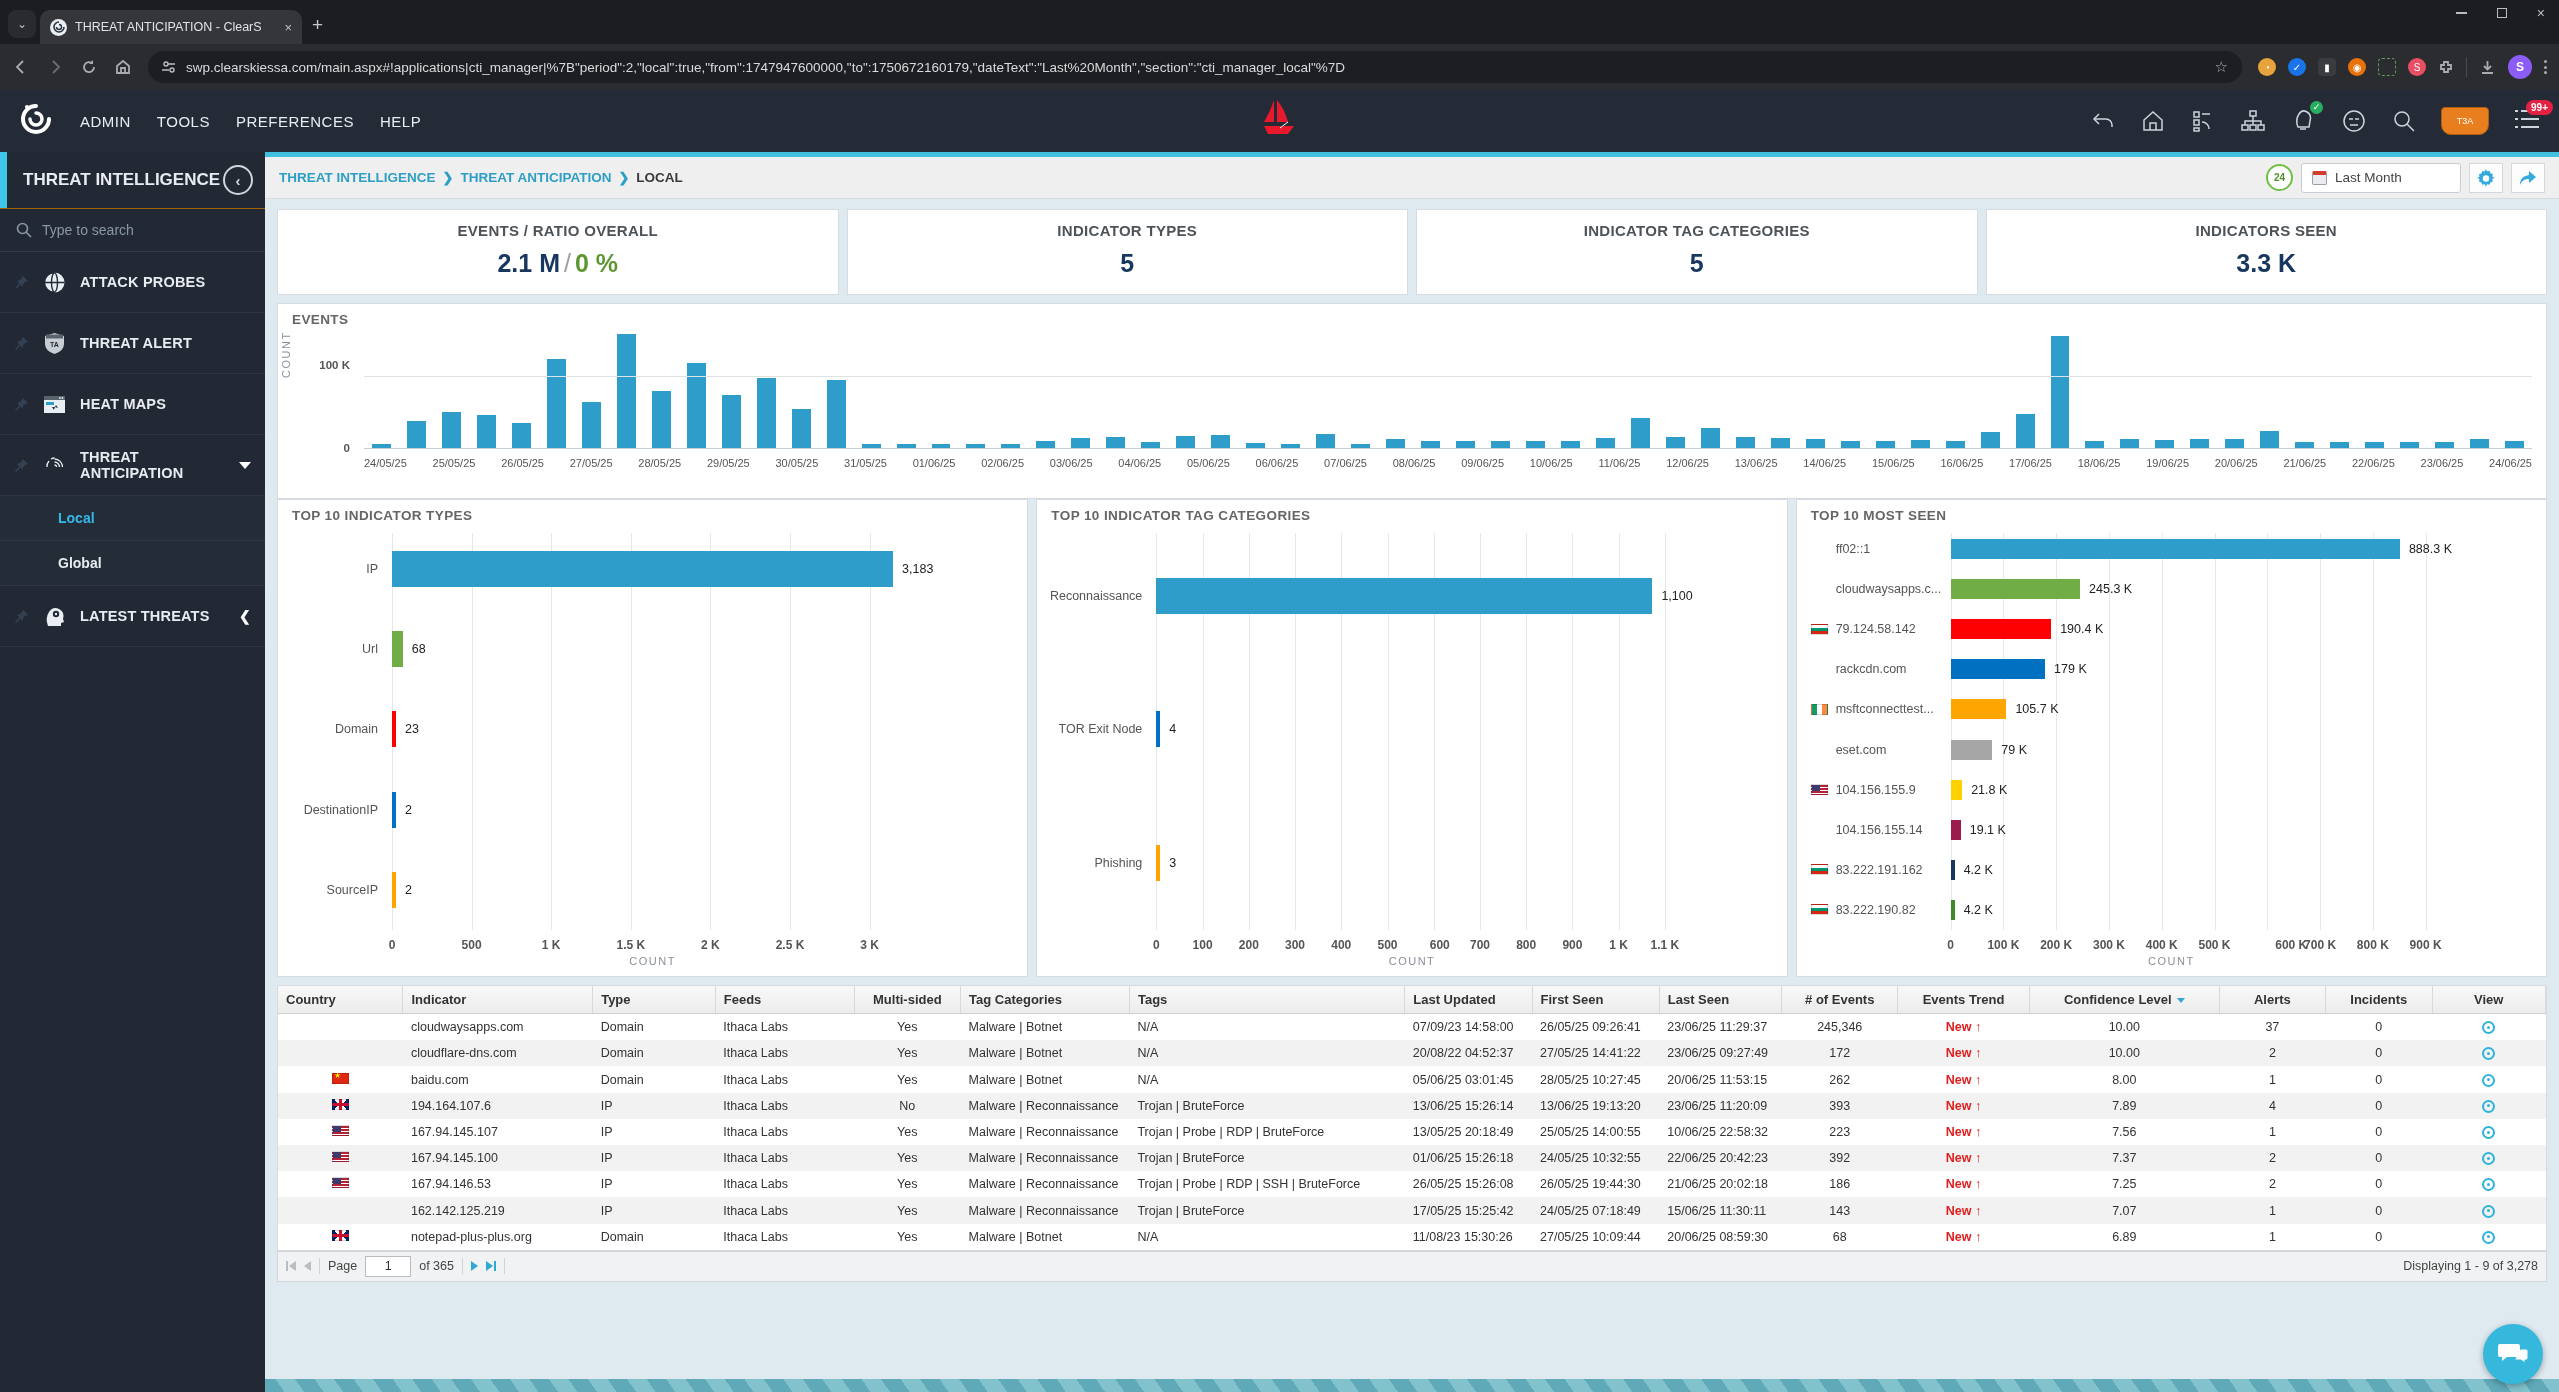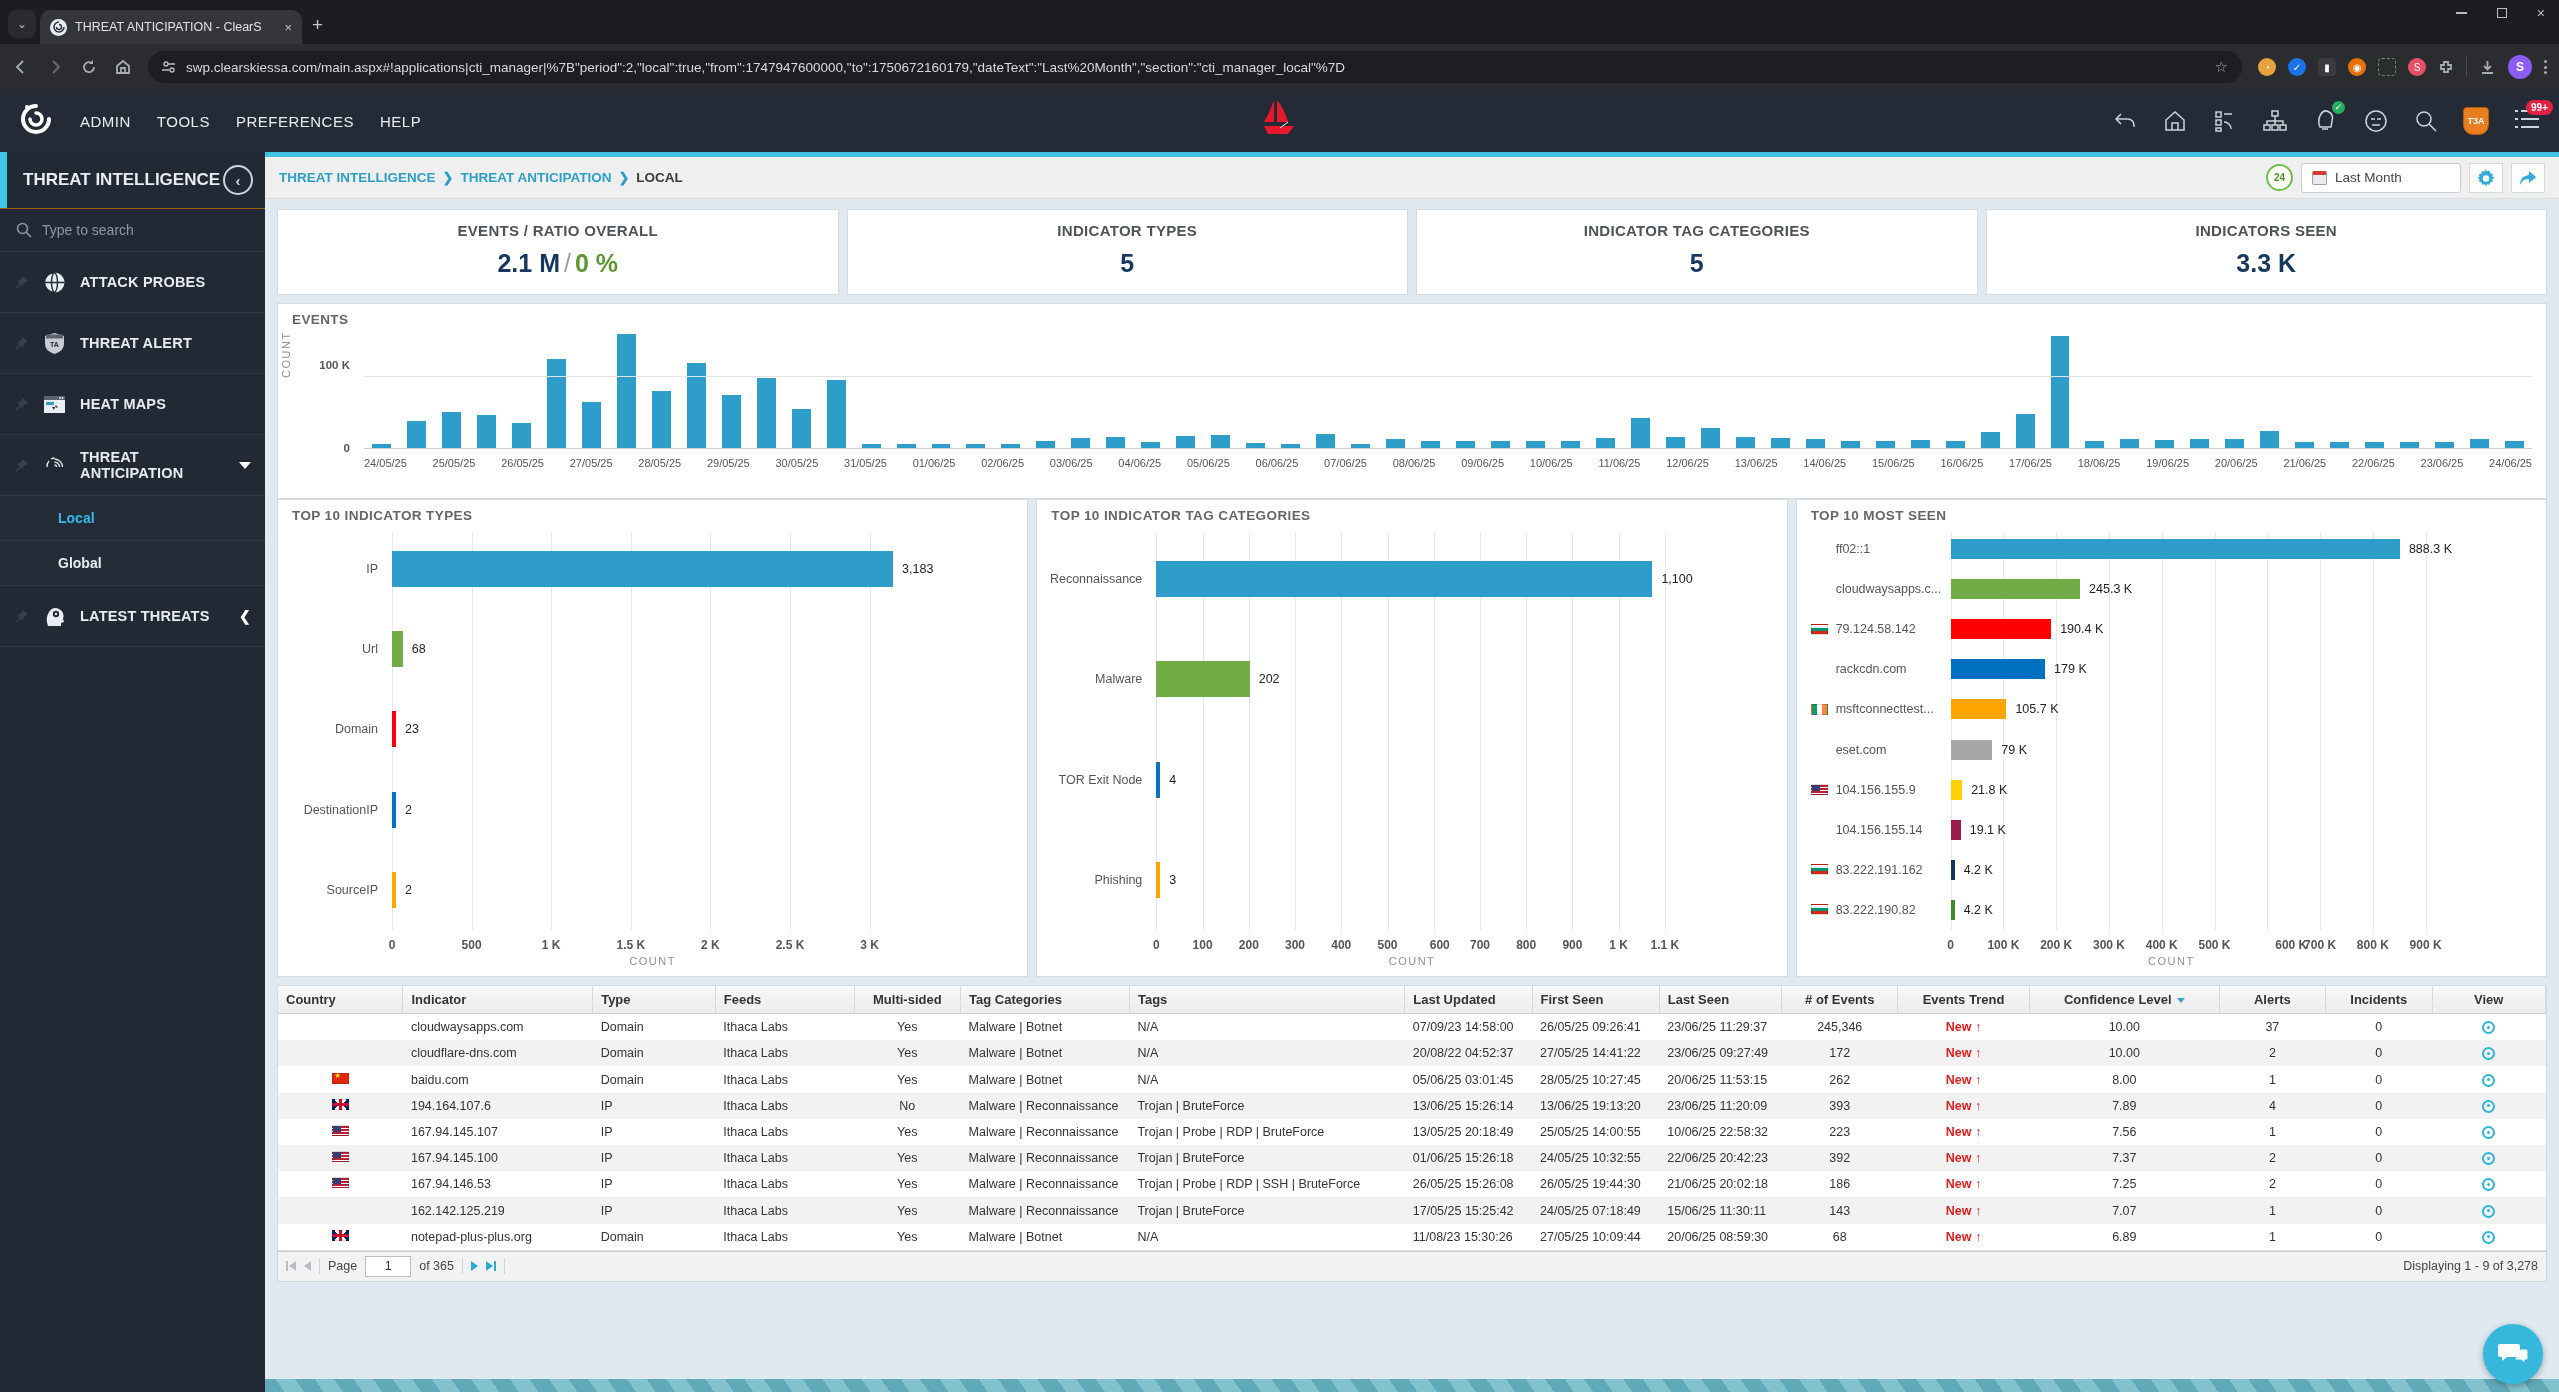--- a/index.html
+++ b/index.html
@@ -33,21 +33,21 @@
   
   .appbar { height:62px; background:#242b37; display:flex; align-items:center; padding:0 18px; position:relative; }
   .applogo { margin-right:26px; }
   .menus { display:flex; gap:26px; color:#e9edf2; font-size:15px; letter-spacing:0.5px; }
   .sailwrap { position:absolute; left:50%; transform:translateX(-50%); top:8px; }
   .appicons { margin-left:auto; display:flex; gap:24px; align-items:center; }
   .appicons svg { stroke:#ccd4dd; fill:none; stroke-width:1.5; }
   .badge-green { position:absolute; top:-5px; right:-6px; width:13px; height:13px; border-radius:50%; background:#27ae60; color:#fff; font-size:9px; display:flex; align-items:center; justify-content:center; }
   .badge-red { position:absolute; top:-7px; right:-12px; background:#e32143; color:#fff; font-size:10px; font-weight:bold; border-radius:9px; padding:2px 5px; }
   .relic { position:relative; }
-  .tshield { width:26px; height:28px; background:#e87e1e; border-radius:4px 4px 10px 10px; color:#fff; font-size:9px; font-weight:bold; display:flex; align-items:center; justify-content:center; border:1px solid #b35d12; }
+  .tshield { width:48px; height:28px; background:#e87e1e; border-radius:4px 4px 10px 10px; color:#fff; font-size:9px; font-weight:normal; display:flex; align-items:center; justify-content:center; border:1px solid #b35d12; }
 
   
   .mainrow { display:flex; height:1240px; }
 
   
   .sidebar { width:265px; background:#222935; color:#e8ecf1; flex:none; display:flex; flex-direction:column; }
   .sb-header { height:56px; display:flex; align-items:center; padding:0 12px 0 16px; border-left:7px solid #3ec6e8; font-weight:bold; font-size:17px; }
   .sb-collapse { margin-left:auto; width:30px; height:30px; border:2px solid #cfd6dd; border-radius:50%; display:flex; align-items:center; justify-content:center; color:#cfd6dd; font-size:15px; font-weight:bold; }
   .sb-search { height:44px; display:flex; align-items:center; gap:10px; padding:0 16px; border-top:1px solid #a16207; border-bottom:1px solid #323a47; color:#8b97a6; font-size:14px; }
   .sb-item { height:61px; display:flex; align-items:center; gap:13px; padding:0 14px; border-bottom:1px solid #2e3644; font-weight:bold; font-size:14.5px; letter-spacing:0.2px; }
@@ -590,25 +590,20 @@
             <div class="hgridline" style="left: calc(60.3448% - 6.63793px);"></div>
             <div class="hgridline" style="left: calc(68.9655% - 22.5862px);"></div>
             <div class="hgridline" style="left: calc(77.5862% - 38.5345px);"></div>
             <div class="hgridline" style="left: calc(86.2069% - 54.4828px);"></div>
             <div class="hgridline" style="left: calc(94.8276% - 70.431px);"></div>
             <div class="hrows" style="left: 105px;">
               <div class="hrow">
                 <div class="hlabel ralign" style="width: 105px; left: -105px;">Reconnaissance</div>
                 <div class="hbar lg" style="width: 94.8276%; background: rgb(46, 157, 201);"></div>
                 <span class="hval">1,100</span>
-              </div>
-              <div class="hrow">
-                <div class="hlabel ralign" style="width: 105px; left: -105px;">Malware</div>
-                <div class="hbar lg" style="width: 17.4138%; background: rgb(112, 173, 71);"></div>
-                <span class="hval">202</span>
               </div>
               <div class="hrow">
                 <div class="hlabel ralign" style="width: 105px; left: -105px;">TOR Exit Node</div>
                 <div class="hbar lg" style="width: 0.344828%; background: rgb(0, 112, 192);"></div>
                 <span class="hval">4</span>
               </div>
               <div class="hrow">
                 <div class="hlabel ralign" style="width: 105px; left: -105px;">Phishing</div>
                 <div class="hbar lg" style="width: 0.258621%; background: rgb(255, 165, 0);"></div>
                 <span class="hval">3</span>

